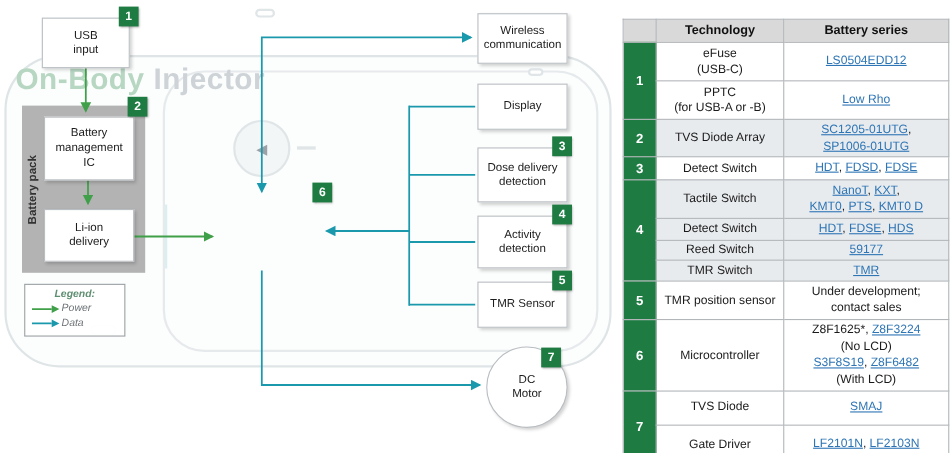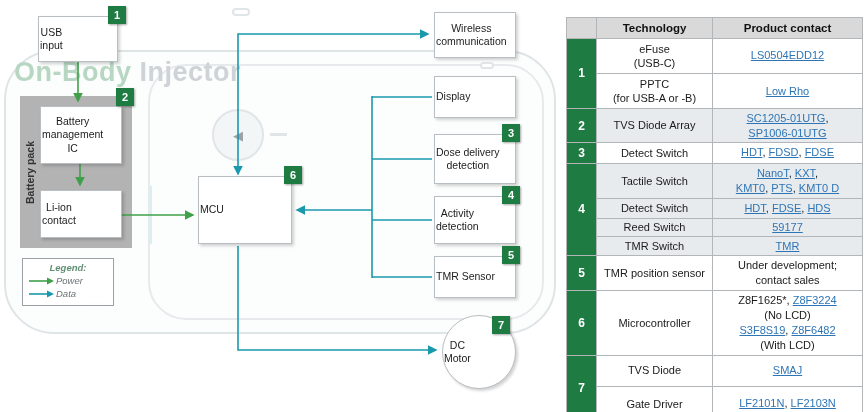--- a/index.html
+++ b/index.html
@@ -30,21 +30,21 @@
     display:flex; align-items:center; justify-content:center;
     writing-mode:vertical-rl; transform:rotate(180deg);
     font-size:10.5px; font-weight:bold; color:#333; }
 
   .wires { position:absolute; left:0; top:0; z-index:3; pointer-events:none; }
   .pw { stroke:#3FA049; stroke-width:1.6; fill:none; }
   .dt { stroke:#1A99AD; stroke-width:1.6; fill:none; }
 
   .box { position:absolute; background:#fff; border:1px solid #b9bec2;
     box-shadow:2px 2px 3px rgba(0,0,0,.18); z-index:4;
-    display:flex; align-items:center; justify-content:flex-start; text-align:center;
+    display:flex; align-items:center; justify-content:center; text-align:center;
     font-size:10.5px; color:#1c1c1c; padding:1px; }
   .box .bl { white-space:pre-line; line-height:1.25; }
   .box.circle { border-radius:50%; }
 
   .badge { position:absolute; width:18px; height:18px; background:#1E7C43; color:#fff;
     font-size:11px; font-weight:bold; z-index:6;
     display:flex; align-items:center; justify-content:center;
     box-shadow:1px 1px 2px rgba(0,0,0,.35); }
 
   .legend { position:absolute; left:22px; top:258px; width:92px; height:48px; background:rgba(255,255,255,.96);
@@ -114,24 +114,21 @@
       <span class="bl">USB
 input</span>
       </div>
     <div class="box" style="left:40px;top:106px;width:82px;height:58px">
       <span class="bl">Battery
 management
 IC</span>
       </div>
     <div class="box" style="left:40px;top:190px;width:82px;height:48px">
       <span class="bl">Li-ion
-contact</span>
-      </div>
-    <div class="box" style="left:198px;top:176px;width:94px;height:68px">
-      <span class="bl">MCU</span>
+delivery</span>
       </div>
     <div class="box" style="left:434px;top:12px;width:82px;height:46px">
       <span class="bl">Wireless
 communication</span>
       </div>
     <div class="box" style="left:434px;top:76px;width:82px;height:42px">
       <span class="bl">Display</span>
       </div>
     <div class="box" style="left:434px;top:134px;width:82px;height:50px">
       <span class="bl">Dose delivery
@@ -180,21 +177,21 @@
     <table>
       <colgroup>
           <col style="width:30px">
           <col style="width:116px">
           <col style="width:150px">
         </colgroup>
       <tbody>
           <tr style="height:20px">
         <th></th>
         <th>Technology</th>
-        <th>Product contact</th>
+        <th>Battery series</th>
       </tr>
       <tr style="height:34px">
         <td class="numcell" rowspan="2">1</td>
         <td class="tech">eFuse
 (USB-C)</td>
         <td class="prod"><a href="#" class="lnk">LS0504EDD12</a></td>
       </tr>
       <tr style="height:34px">
         <td class="tech">PPTC
 (for USB-A or -B)</td>

